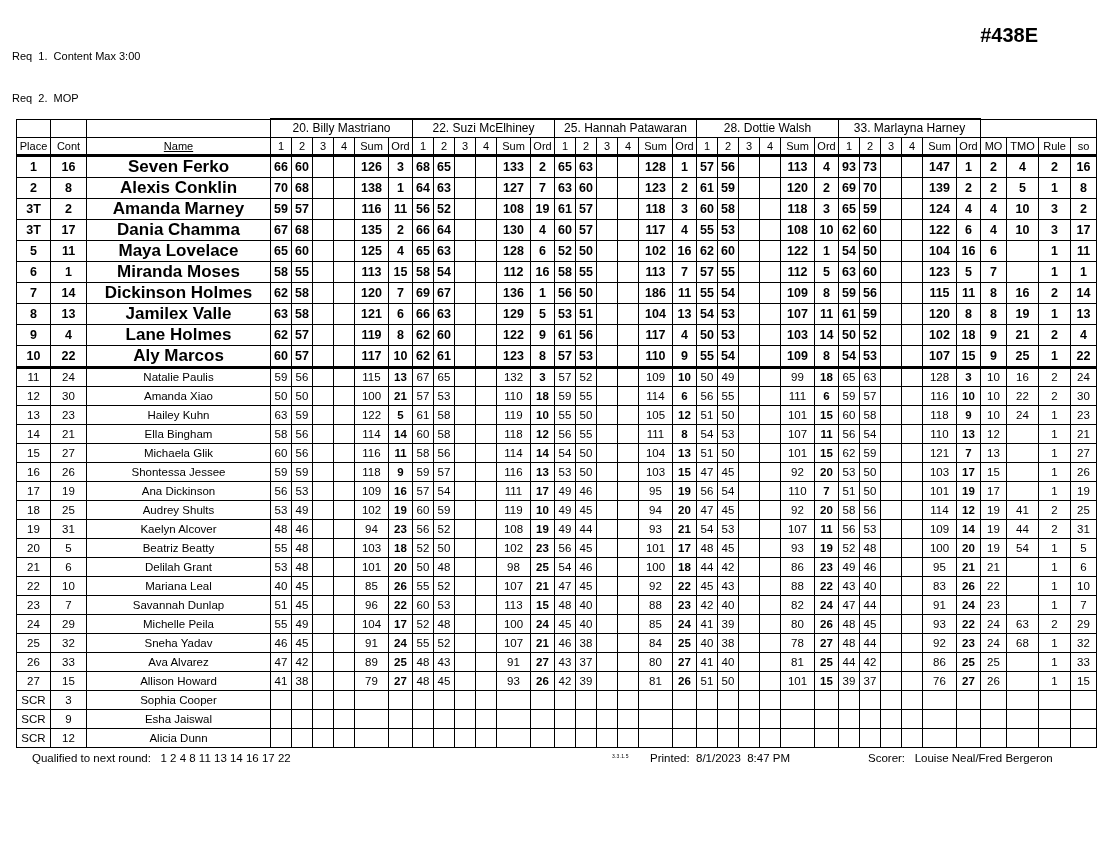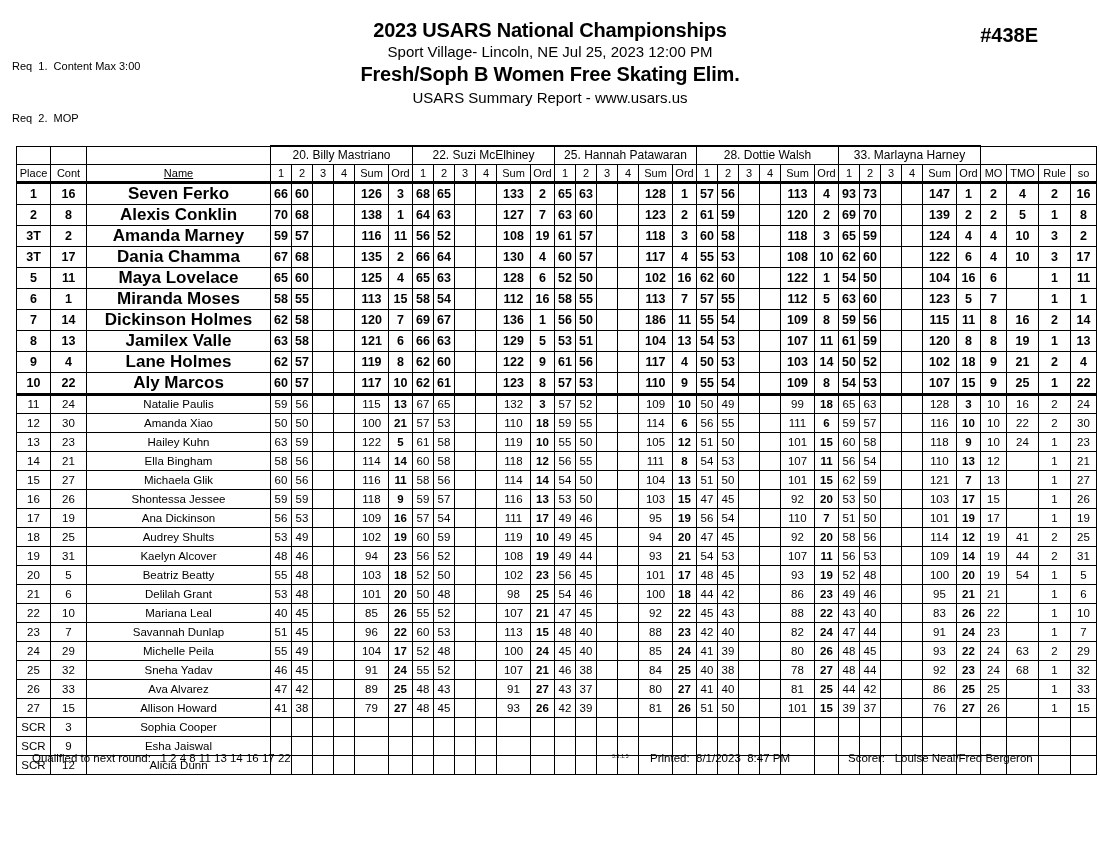--- a/index.html
+++ b/index.html
@@ -25,21 +25,21 @@
   }
 
   .reqs {
     position: absolute;
     left: 12px;
     top: 21px;
     font-size: 11px;
     line-height: 14px;
     white-space: pre;
   }
-  .req-line { white-space: pre; margin-top: 10px; }
+  .req-line { white-space: pre; }
 
   .title-block {
     position: absolute;
     left: 0;
     right: 0;
     top: 18px;
     text-align: center;
   }
   .title-main {
     font-size: 20px;
@@ -68,21 +68,21 @@
     right: 62px;
     top: 24px;
     font-size: 20px;
     font-weight: bold;
   }
 
   
   table.scores {
     position: absolute;
     left: 16px;
-    top: 145px;
+    top: 118px;
     border-collapse: collapse;
     table-layout: fixed;
     font-size: 11.5px;
   }
   table.scores td, table.scores th {
     border: 1px solid #000;
     padding: 0;
     margin: 0;
     text-align: center;
     vertical-align: middle;
@@ -137,38 +137,32 @@
   .footer {
     position: absolute;
     left: 0;
     top: 752px;
     width: 1100px;
     font-size: 11.5px;
   }
   .f-qual { position: absolute; left: 32px; top: 0; white-space: pre; }
   .f-ver  { position: absolute; left: 612px; top: 1px; font-size: 5px; letter-spacing: 0.2px; }
   .f-printed { position: absolute; left: 650px; top: 0; white-space: pre; }
-  .f-scorer  { position: absolute; left: 848px; top: 0; white-space: pre; }
+  .f-scorer  { position: absolute; left: 868px; top: 0; white-space: pre; }
 </style>
 </head>
 <body>
 
 <div class="sheet">
 
   <div class="reqs">
     <div class="req-line">Req  1.  Content Max 3:00</div>
     <div class="req-line">Req  2.  MOP</div>
   </div>
 
-  <div class="title-block">
-    <div class="title-main">2023 USARS National Championships</div>
-    <div class="title-venue">Sport Village- Lincoln, NE  Jul 25, 2023  12:00 PM</div>
-    <div class="title-event">Fresh/Soph B Women Free Skating Elim.</div>
-    <div class="title-report">USARS Summary Report - www.usars.us</div>
-  </div>
 
   <div class="sheet-code">#438E</div>
 
   <table class="scores">
     <tbody id="tbody">
         <tr class="judge-band">
           <td class="place blank-band">&nbsp;</td>
           <td class="cont blank-band">&nbsp;</td>
           <td class="name blank-band">&nbsp;</td>
           <td class="jtitle outer-top" colspan="6">20.  Billy Mastriano</td>

